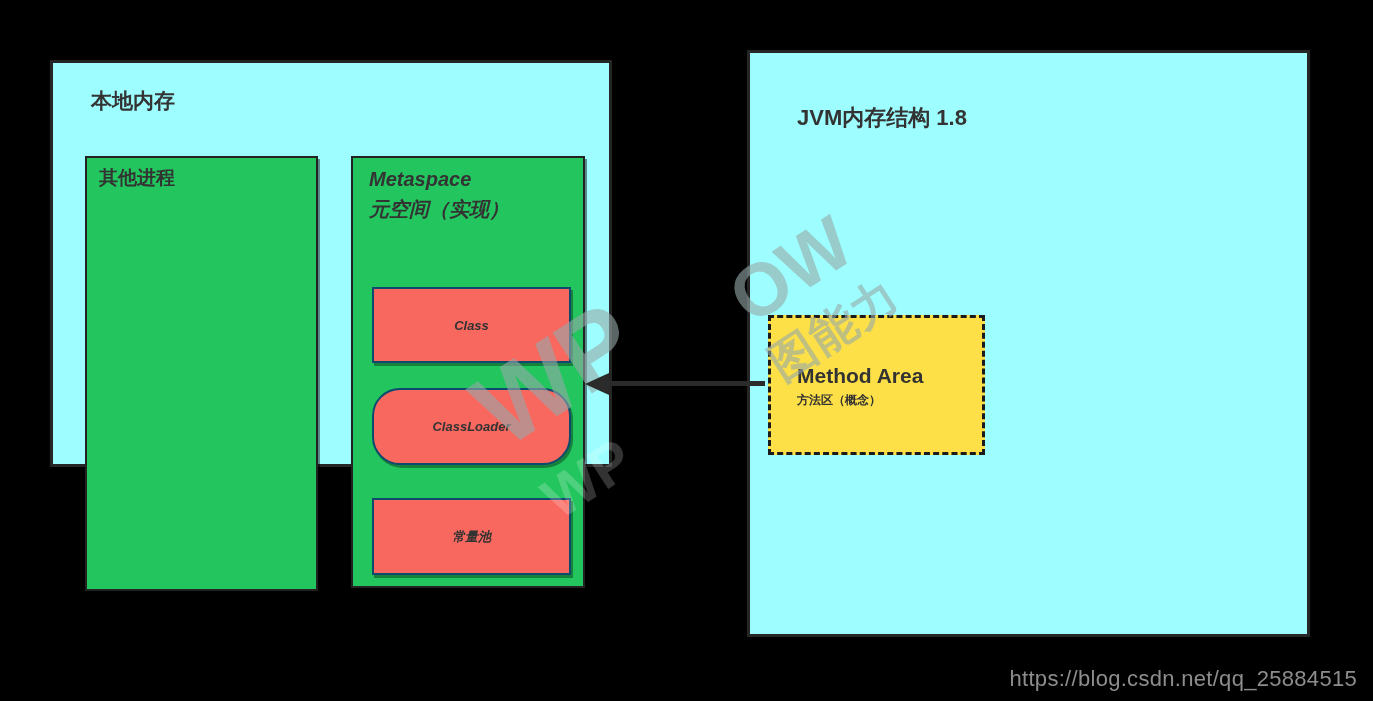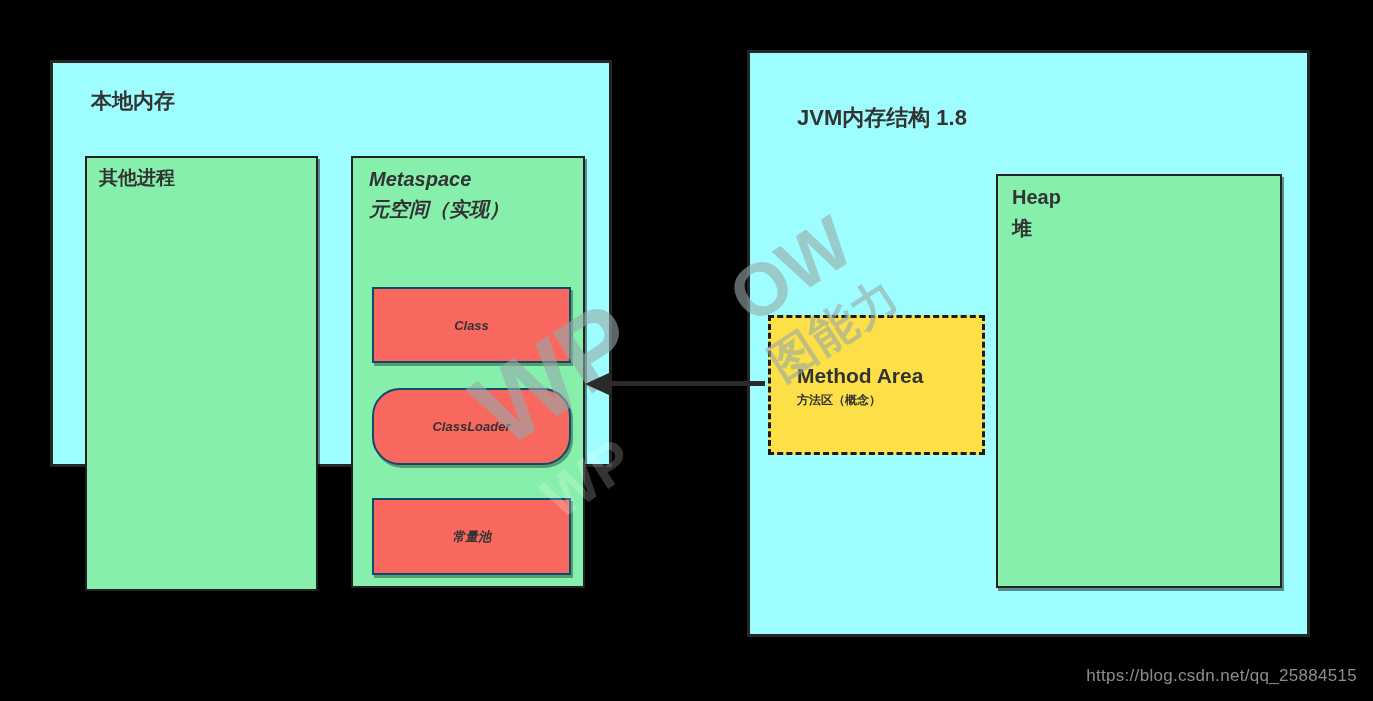--- a/index.html
+++ b/index.html
@@ -7,21 +7,21 @@
     position:relative;width:1373px;height:701px;background:#000;overflow:hidden;
     font-family:"Liberation Sans","DejaVu Sans",sans-serif;color:#333;
   }
   .panel{
     position:absolute;background:#9EFEFF;border:3px solid #262626;box-sizing:border-box;
   }
   .panel-title{
     position:absolute;font-weight:700;color:#333;white-space:nowrap;
   }
   .ybox{
-    position:absolute;background:#86efac;border:2px solid #222;box-sizing:border-box;
+    position:absolute;background:#22c55e;border:2px solid #222;box-sizing:border-box;
     box-shadow:2px 3px 0 rgba(0,0,0,0.45);
   }
   .ybox-label{
     display:block;padding:8px 12px;font-weight:700;font-size:19px;color:#333;line-height:1.3;
   }
   .metaspace-title{
     padding:6px 16px;font-weight:700;font-size:20px;color:#333;line-height:1.5;
   }
   .rbox{
     position:absolute;background:#F8685F;border:2px solid #0c4a6e;box-sizing:border-box;
@@ -45,21 +45,21 @@
   }
   .wm{
     position:absolute;font-weight:700;color:rgba(150,168,168,0.6);
     transform-origin:left center;z-index:5;white-space:nowrap;pointer-events:none;
   }
   .wm-big-left{left:485px;top:360px;font-size:105px;letter-spacing:-2px;transform:rotate(-33deg);}
   .wm-big-right{left:737px;top:262px;font-size:74px;transform:rotate(-33deg);}
   .wm-cn{left:774px;top:338px;font-size:46px;letter-spacing:2px;transform:rotate(-33deg);}
   .wm-faint{left:548px;top:470px;font-size:58px;color:rgba(255,255,255,0.2);transform:rotate(-33deg);}
   .url-text{
-    position:absolute;right:16px;top:666px;font-size:17px;color:#8D8D8D;letter-spacing:0.3px;z-index:2;
+    position:absolute;right:16px;top:666px;font-size:22px;color:#8D8D8D;letter-spacing:0.3px;z-index:2;
   }
 </style>
 </head>
 <body>
 
 <div class="stage">
 
   <section class="panel" style="left:50px;top:60px;width:562px;height:407px;">
     <h2 class="panel-title" style="left:38px;top:24px;font-size:21px;margin:0;">本地内存</h2>
 
@@ -80,26 +80,20 @@
       </div>
       <div class="rbox" style="left:19px;top:306px;width:199px;height:77px;">
         <span>常量池</span>
       </div>
     </div>
   </section>
 
   <section class="panel" style="left:747px;top:50px;width:563px;height:587px;">
     <h2 class="panel-title" style="left:35px;top:38px;font-size:22px;margin:12px;">JVM内存结构 1.8</h2>
 
-    <div class="ybox" style="left:246px;top:121px;width:286px;height:414px;">
-      <div class="heap-label">
-        <span style="display:block;">Heap</span>
-        <span style="display:block;">堆</span>
-      </div>
-    </div>
 
     <div class="dashed-box" style="left:18px;top:262px;width:217px;height:140px;">
       <span class="l1">Method Area</span>
       <span class="l2">方法区（概念）</span>
     </div>
   </section>
 
   <div class="arrow-line"></div>
   <div class="arrow-head"></div>
 

